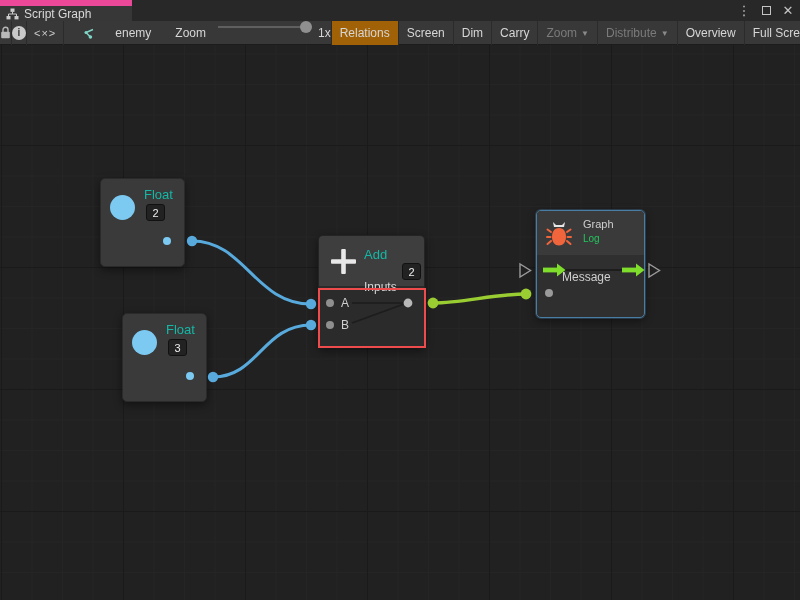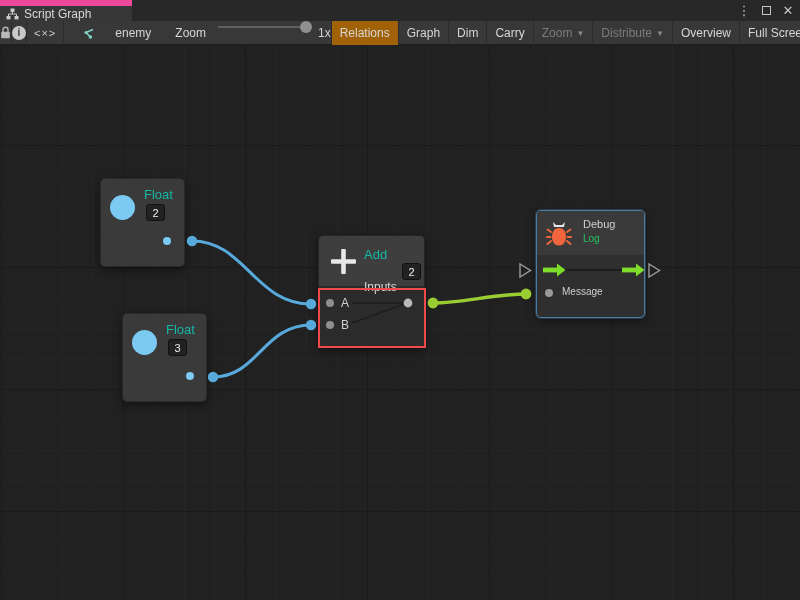--- a/index.html
+++ b/index.html
@@ -132,21 +132,21 @@
     </div>
     <div class="zoom-group">
       <span>Zoom</span>
       <div class="zoom-track">
         <div class="zoom-handle"></div>
       </div>
       <span>1x</span>
     </div>
     <div class="right-btns">
       <div class="rbtn active">Relations</div>
-      <div class="rbtn">Graph</div>
+      <div class="rbtn">Screen</div>
       <div class="rbtn">Dim</div>
       <div class="rbtn">Carry</div>
       <div class="rbtn disabled">
         <span>Zoom</span>
         <span class="dd-arrow">▼</span>
       </div>
       <div class="rbtn disabled">
         <span>Distribute</span>
         <span class="dd-arrow">▼</span>
       </div>
@@ -191,27 +191,27 @@
             <path d="M5 12 L1.5 9.5"></path>
               <path d="M4.5 17 H1"></path>
               <path d="M5 21 L1.5 24"></path>
             <path d="M21 12 L24.5 9.5"></path>
               <path d="M21.5 17 H25"></path>
               <path d="M21 21 L24.5 24"></path>
           </g>
           <path d="M13 8 C18 8 20 12 20 17 C20 22 17 25.5 13 25.5 C9 25.5 6 22 6 17 C6 12 8 8 13 8 Z" fill="#f0653c"></path>
         </svg>
       </span>
-      <span class="debug-sub">Debug</span>
+      <span class="debug-sub">Graph</span>
       <span class="debug-title">Log</span>
     </div>
 
     <span class="port-label" style="left:341px; top:251px;">A</span>
     <span class="port-label" style="left:341px; top:273px;">B</span>
-    <span class="port-label" style="left:562px; top:241px; font-size:10px;">Message</span>
+    <span class="port-label" style="left:562px; top:225px; font-size:12px;">Message</span>
 
     <svg class="overlay">
 
       <line x1="352" y1="258" x2="404" y2="258" stroke="#1d1d1d" stroke-width="1.6"></line>
       <line x1="352" y1="278" x2="404" y2="259" stroke="#1d1d1d" stroke-width="1.6"></line>
       <line x1="556" y1="225" x2="632" y2="225" stroke="#1d1d1d" stroke-width="2"></line>
 
       <path d="M192,196 C245,196 255,259 311,259" fill="none" stroke-width="3" stroke="#58aadd"></path>
       <path d="M213,332 C258,332 263,280 311,280" fill="none" stroke-width="3" stroke="#58aadd"></path>
 

